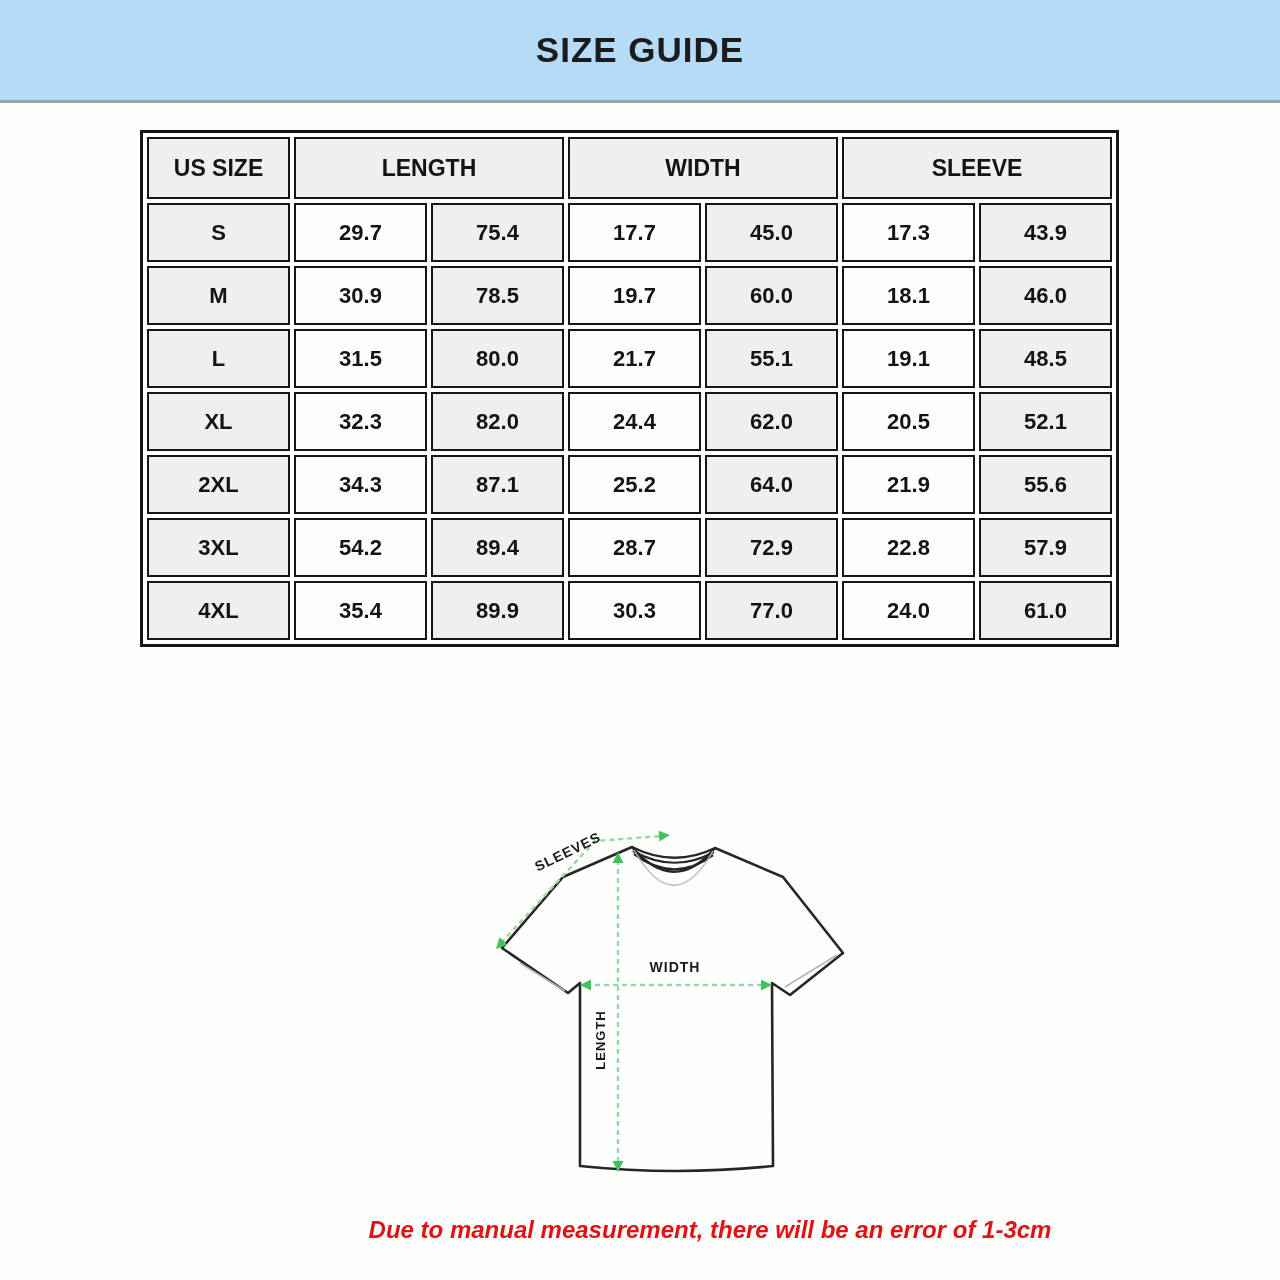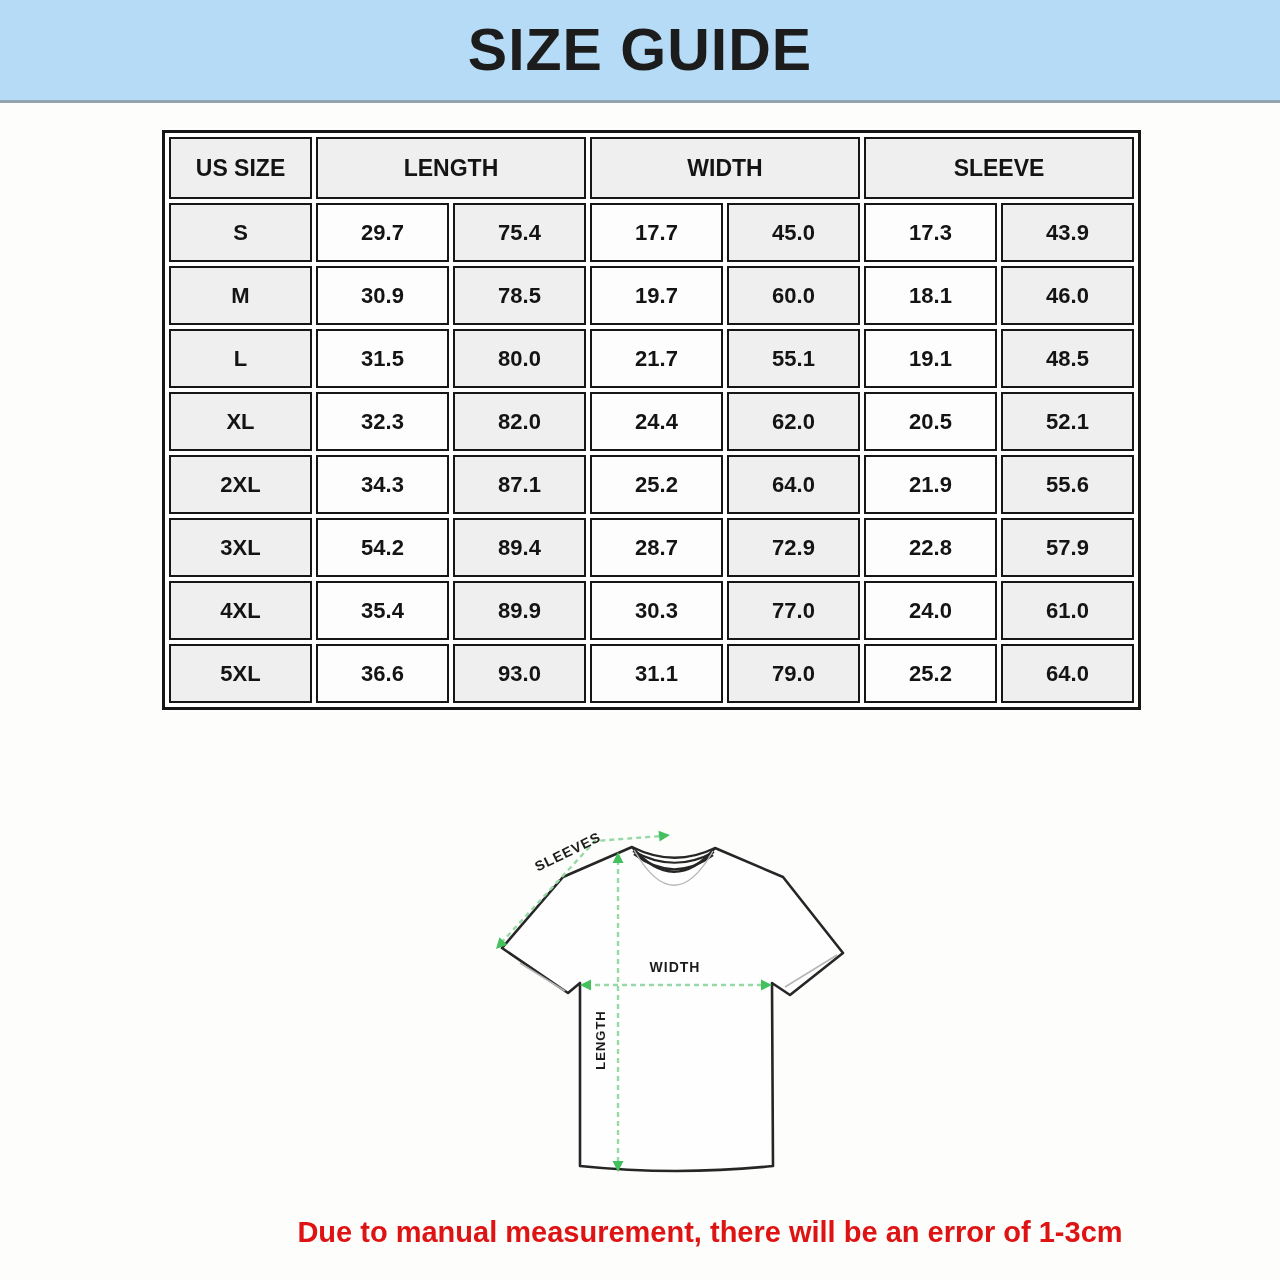--- a/index.html
+++ b/index.html
@@ -2,39 +2,39 @@
 <html><head>
 <meta charset="utf-8">
 <style>
   html,body{margin:0;padding:0;}
   body{width:1280px;height:1280px;background:#ffffff;font-family:"Liberation Sans",sans-serif;}
   .page{position:relative;width:1280px;height:1280px;overflow:hidden;background:#fdfdfb;}
 
   
   .banner{position:absolute;left:0;top:0;width:1280px;height:100px;background:#b5dbf7;
           border-bottom:3px solid #93a5ae;display:flex;align-items:center;justify-content:center;}
-  .banner h1{margin:0;font-size:59px;font-weight:800;letter-spacing:1px;color:#1c1c1c;}
+  .banner h1{margin:0;font-size:35px;font-weight:800;letter-spacing:1px;color:#1c1c1c;}
 
   
-  .table-wrap{position:absolute;left:162px;top:130px;}
+  .table-wrap{position:absolute;left:140px;top:130px;}
   table.size-chart{border-collapse:separate;border-spacing:4px;border:3px solid #161616;
                    table-layout:fixed;width:978px;background:#ffffff;}
   table.size-chart td{border:2px solid #161616;text-align:center;vertical-align:middle;
                       height:55px;padding:0;font-size:22px;font-weight:700;color:#141414;overflow:hidden;}
   table.size-chart tr.grp td{height:58px;font-size:23px;}
   td.g{background:#efefef;}
   td.w{background:#fdfdfd;}
 
   
   .diagram{position:absolute;left:470px;top:808px;width:400px;height:400px;}
   .diagram text{font-family:"Liberation Sans",sans-serif;font-weight:700;fill:#1b1b1b;}
 
   
   .footnote{position:absolute;left:140px;right:0;top:1216px;text-align:center;
-            font-size:29px;font-weight:700;color:#de1313;}
+            font-size:24px;font-weight:700;color:#de1313;font-style:italic;}
 </style>
 </head>
 <body>
 
 <div class="page">
 
   <header class="banner">
     <h1>SIZE GUIDE</h1>
   </header>
 
@@ -112,29 +112,20 @@
         </tr>
         <tr>
           <td class="g">4XL</td>
           <td class="w">35.4</td>
           <td class="g">89.9</td>
           <td class="w">30.3</td>
           <td class="g">77.0</td>
           <td class="w">24.0</td>
           <td class="g">61.0</td>
         </tr>
-        <tr>
-          <td class="g">5XL</td>
-          <td class="w">36.6</td>
-          <td class="g">93.0</td>
-          <td class="w">31.1</td>
-          <td class="g">79.0</td>
-          <td class="w">25.2</td>
-          <td class="g">64.0</td>
-        </tr>
       </tbody>
     </table>
   </div>
 
   <svg class="diagram" viewBox="0 0 400 400">
 
     <path d="M162,39 L93,69 L32,140 L98,185 L110,175 L110,358 Q206,368 303,358 L302,175 L320,187 L373,145 L313,69 L245,40 Q204,88 162,39 Z" fill="#fefefe" stroke="#262626" stroke-width="2.6" stroke-linejoin="round"></path>
 
     <path d="M162,39 Q204,60 245,40" fill="none" stroke="#262626" stroke-width="2.4"></path>
     <path d="M163,43 Q204,66 244,44" fill="none" stroke="#262626" stroke-width="2.2"></path>

